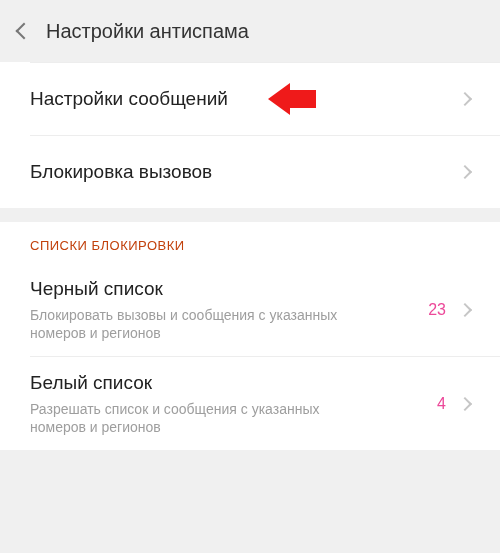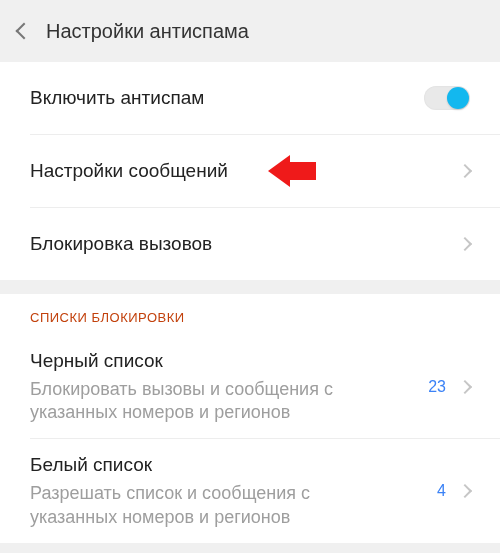--- a/index.html
+++ b/index.html
@@ -48,34 +48,34 @@
     flex-direction: column;
     justify-content: center;
     padding: 14px 0;
   }
   .row-title {
     font-size: 19px;
     color: #222;
     line-height: 1.3;
   }
   .row-sub {
-    font-size: 18px;
+    font-size: 14px;
     color: #9e9e9e;
     margin-top: 4px;
     line-height: 1.3;
     max-width: 340px;
   }
   .row-right {
     display: flex;
     align-items: center;
     gap: 14px;
   }
   .row-count {
     font-size: 16px;
-    color: #3b82f6;
+    color: #ec4899;
   }
   .divider {
     height: 1px;
     background: #ededed;
     margin-left: 30px;
   }
   .section-gap {
     height: 14px;
     background: #f0f0f0;
   }
@@ -135,30 +135,20 @@
 </head>
 <body>
 
 <div class="header">
   <div class="back-chevron"></div>
   <div class="header-title">Настройки антиспама</div>
 </div>
 
 <div class="panel">
 
-  <div class="row">
-    <div class="row-main">
-      <div class="row-title">Включить антиспам</div>
-    </div>
-    <div class="row-right">
-      <div class="toggle">
-        <div class="toggle-knob"></div>
-      </div>
-    </div>
-  </div>
   <div class="divider"></div>
 
   <div class="row">
     <div class="row-main">
       <div class="row-title">Настройки сообщений</div>
     </div>
     <div class="row-right">
       <div class="chevron-right"></div>
     </div>
     <div class="red-arrow">

